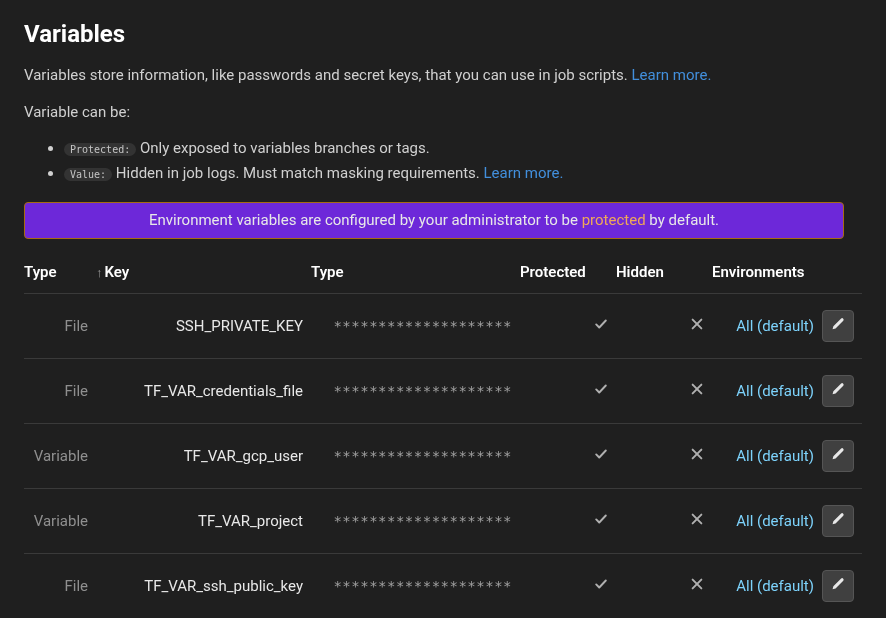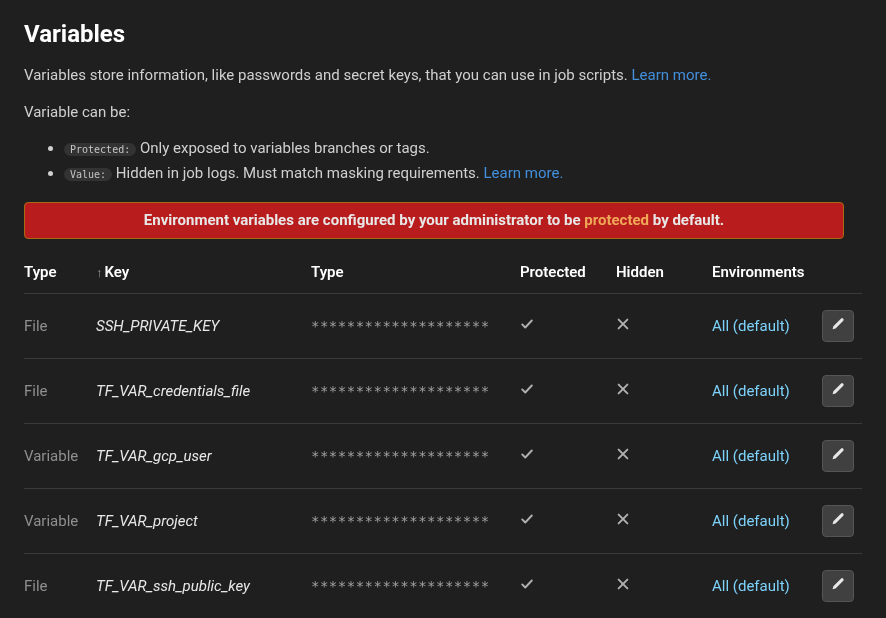--- a/index.html
+++ b/index.html
@@ -39,28 +39,27 @@
     }
     code.tag {
       background: #333333;
       color: #c5c5c5;
       font-family: ui-monospace, SFMono-Regular, Menlo, Consolas, monospace;
       font-size: 10px;
       padding: 1px 6px;
       border-radius: 8px;
     }
     .alert {
-      background: #b91c1c;
+      background: #6d28d9;
       border: 1px solid #a66b12;
       color: #e8e8e8;
       border-radius: 4px;
       padding: 6px 12px;
       text-align: center;
       margin: 18px 18px 10px 0;
-      font-weight: bold;
     }
     .alert a { color: #f0a858; text-decoration: none; }
     table {
       width: 100%;
       border-collapse: collapse;
     }
     th {
       text-align: left;
       color: #ffffff;
       font-weight: 600;
@@ -69,23 +68,24 @@
     }
     th .sort-arrow {
       color: #9a9a9a;
       margin-right: 2px;
       font-size: 13px;
     }
     tbody tr { border-top: 1px solid #3a3a3a; }
     td {
       padding: 16px 8px 16px 0;
       vertical-align: middle;
+      text-align: right;
     }
     td.col-type { color: #8f8f8f; width: 72px; }
-    td.col-key { color: #e8e8e8; width: 215px; font-style: italic; }
+    td.col-key { color: #e8e8e8; width: 215px; }
     td.col-value {
       color: #a0a0a0;
       font-family: ui-monospace, SFMono-Regular, Menlo, Consolas, monospace;
       font-size: 14px;
       letter-spacing: 0.5px;
     }
     td.col-prot, td.col-mask { width: 96px; color: #b0b0b0; font-size: 15px; }
     td.col-env { color: #7dd3fc; width: 110px; }
     td.col-act { text-align: right; width: 40px; }
     .icon-btn {

